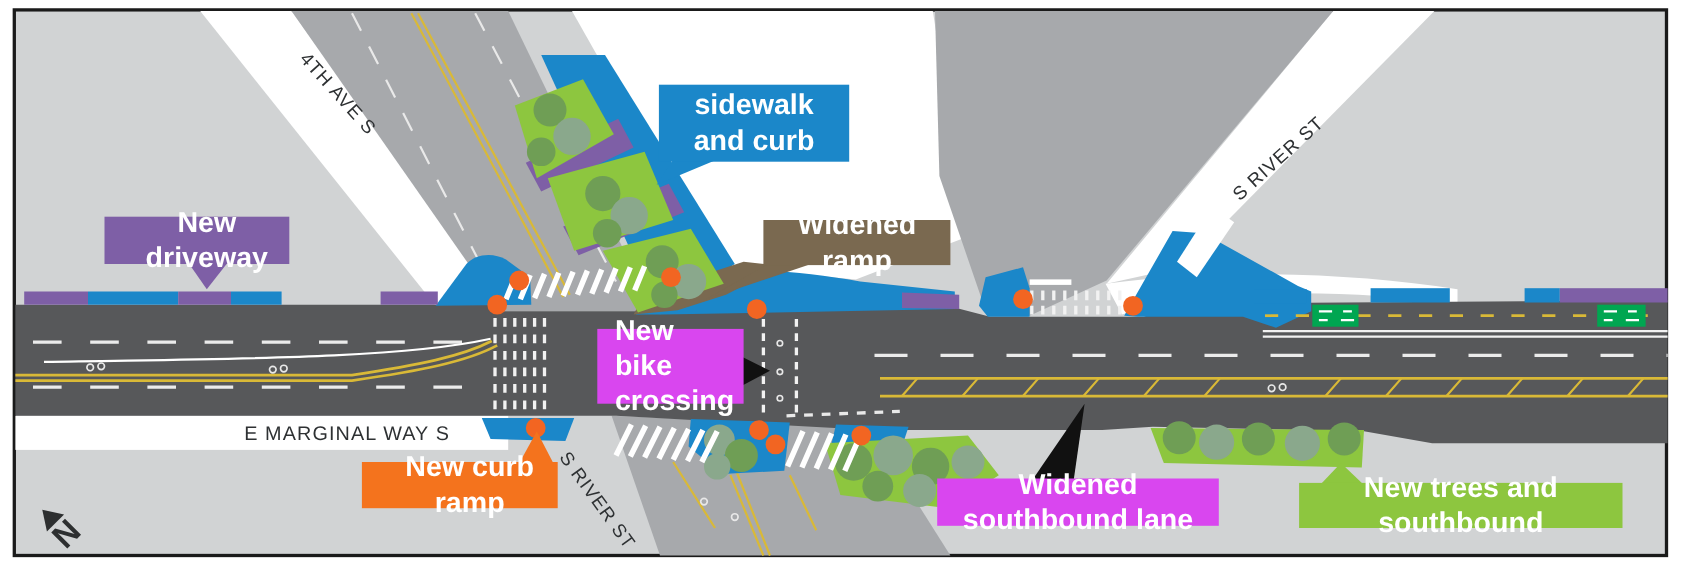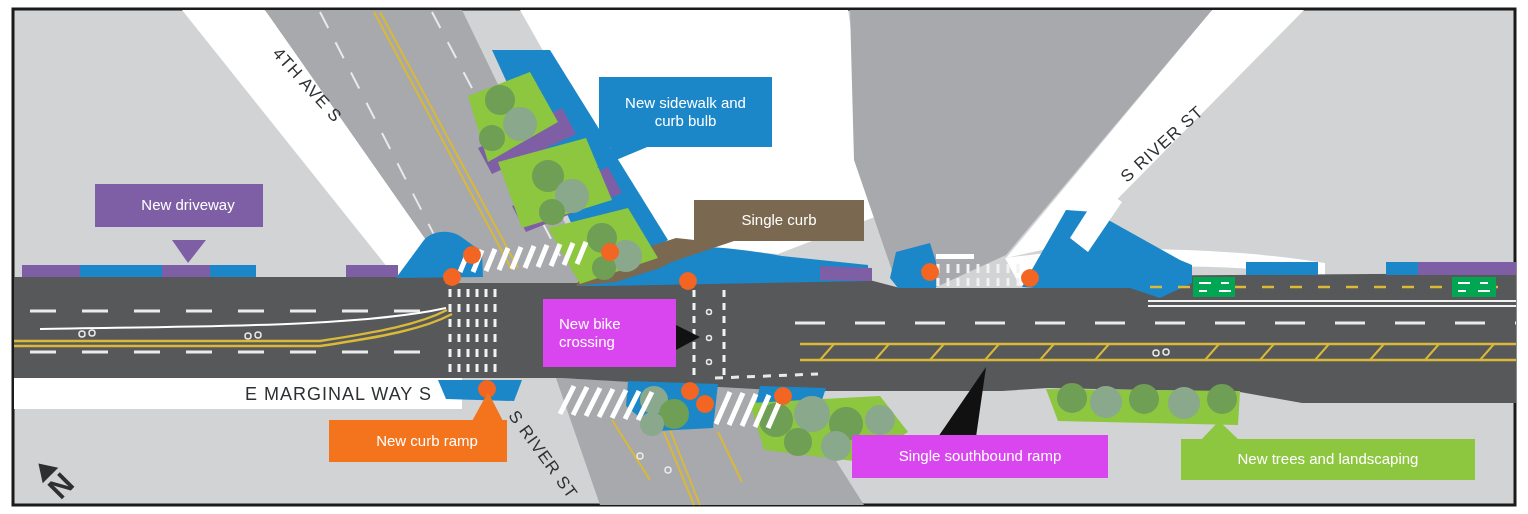--- a/index.html
+++ b/index.html
@@ -1,20 +1,20 @@
 <!DOCTYPE html>
 <html><head>
 <meta charset="utf-8">
 <style>
   html,body{margin:0;padding:0;background:#fff;}
   #stage{position:relative;width:1528px;height:514px;overflow:hidden;background:#fff;
          font-family:"Liberation Sans",sans-serif;}
   #map-svg{position:absolute;left:0;top:0;width:1528px;height:514px;}
   .callout{position:absolute;display:flex;align-items:center;justify-content:center;
-           color:#fff;font-weight:normal;font-size:15px;line-height:1.22;text-align:center;
+           color:#fff;font-weight:bold;font-size:26px;line-height:1.22;text-align:center;
            box-sizing:border-box;padding:4px 10px;}
   .callout.left{justify-content:flex-start;text-align:left;padding-left:16px;}
   .c-blue{background:#1b87c9;}
   .c-purple{background:#7e5fa6;}
   .c-brown{background:#7a6950;}
   .c-black{background:#d946ef;}
   .c-orange{background:#f4731d;}
   .c-green{background:#8dc63f;}
   .street{position:absolute;color:#2e3133;font-size:17px;letter-spacing:1px;white-space:nowrap;}
   .rot{transform-origin:0 0;}
@@ -197,29 +197,29 @@
     <polygon points="700,239 740,239 642,272" fill="#7a6950"></polygon>
     <polygon points="674,324 700,337 674,351" fill="#111111"></polygon>
     <polygon points="471,423 504,423 488,392" fill="#f4731d"></polygon>
     <polygon points="938,437 976,437 986,367" fill="#111111"></polygon>
     <polygon points="1200,441 1240,441 1219,421" fill="#8dc63f"></polygon>
   </g>
 </svg>
 
 <div class="street rot" style="left:283px;top:44px;transform:rotate(48deg);">4TH AVE S</div>
 <div class="street rot" style="left:1117px;top:172px;transform:rotate(-42deg);">S RIVER ST</div>
-<div class="street" style="left:222px;top:384px;font-size:18px;margin-left:23px;">E MARGINAL WAY S</div>
+<div class="street" style="left:222px;top:384px;font-size:18px;">E MARGINAL WAY S</div>
 <div class="street rot" style="left:520px;top:407px;transform:rotate(54deg);">S RIVER ST</div>
 
 <div class="callout c-blue" style="left:599px;top:77px;width:173px;height:70px;">New sidewalk and curb bulb</div>
-<div class="callout c-purple" style="left:95px;top:184px;width:168px;height:43px;padding-left:28px;">New driveway</div>
-<div class="callout c-brown" style="left:694px;top:200px;width:170px;height:41px;">Single curb</div>
+<div class="callout c-purple" style="left:95px;top:197px;width:168px;height:43px;padding-left:28px;">New driveway</div>
+<div class="callout c-brown" style="left:694px;top:200px;width:170px;height:41px;">Widened ramp</div>
 <div class="callout c-black left" style="left:543px;top:299px;width:133px;height:68px;">New bike crossing</div>
 <div class="callout c-orange" style="left:329px;top:420px;width:178px;height:42px;padding-left:28px;">New curb ramp</div>
-<div class="callout c-black" style="left:852px;top:435px;width:256px;height:43px;">Single southbound ramp</div>
-<div class="callout c-green" style="left:1181px;top:439px;width:294px;height:41px;">New trees and landscaping</div>
+<div class="callout c-black" style="left:852px;top:435px;width:256px;height:43px;">Widened southbound lane</div>
+<div class="callout c-green" style="left:1181px;top:439px;width:294px;height:41px;">New trees and southbound</div>
 
 <div id="north">
   <div class="tri"></div>
   <div class="n">N</div>
 </div>
 
 </div>
 
 </body></html>

